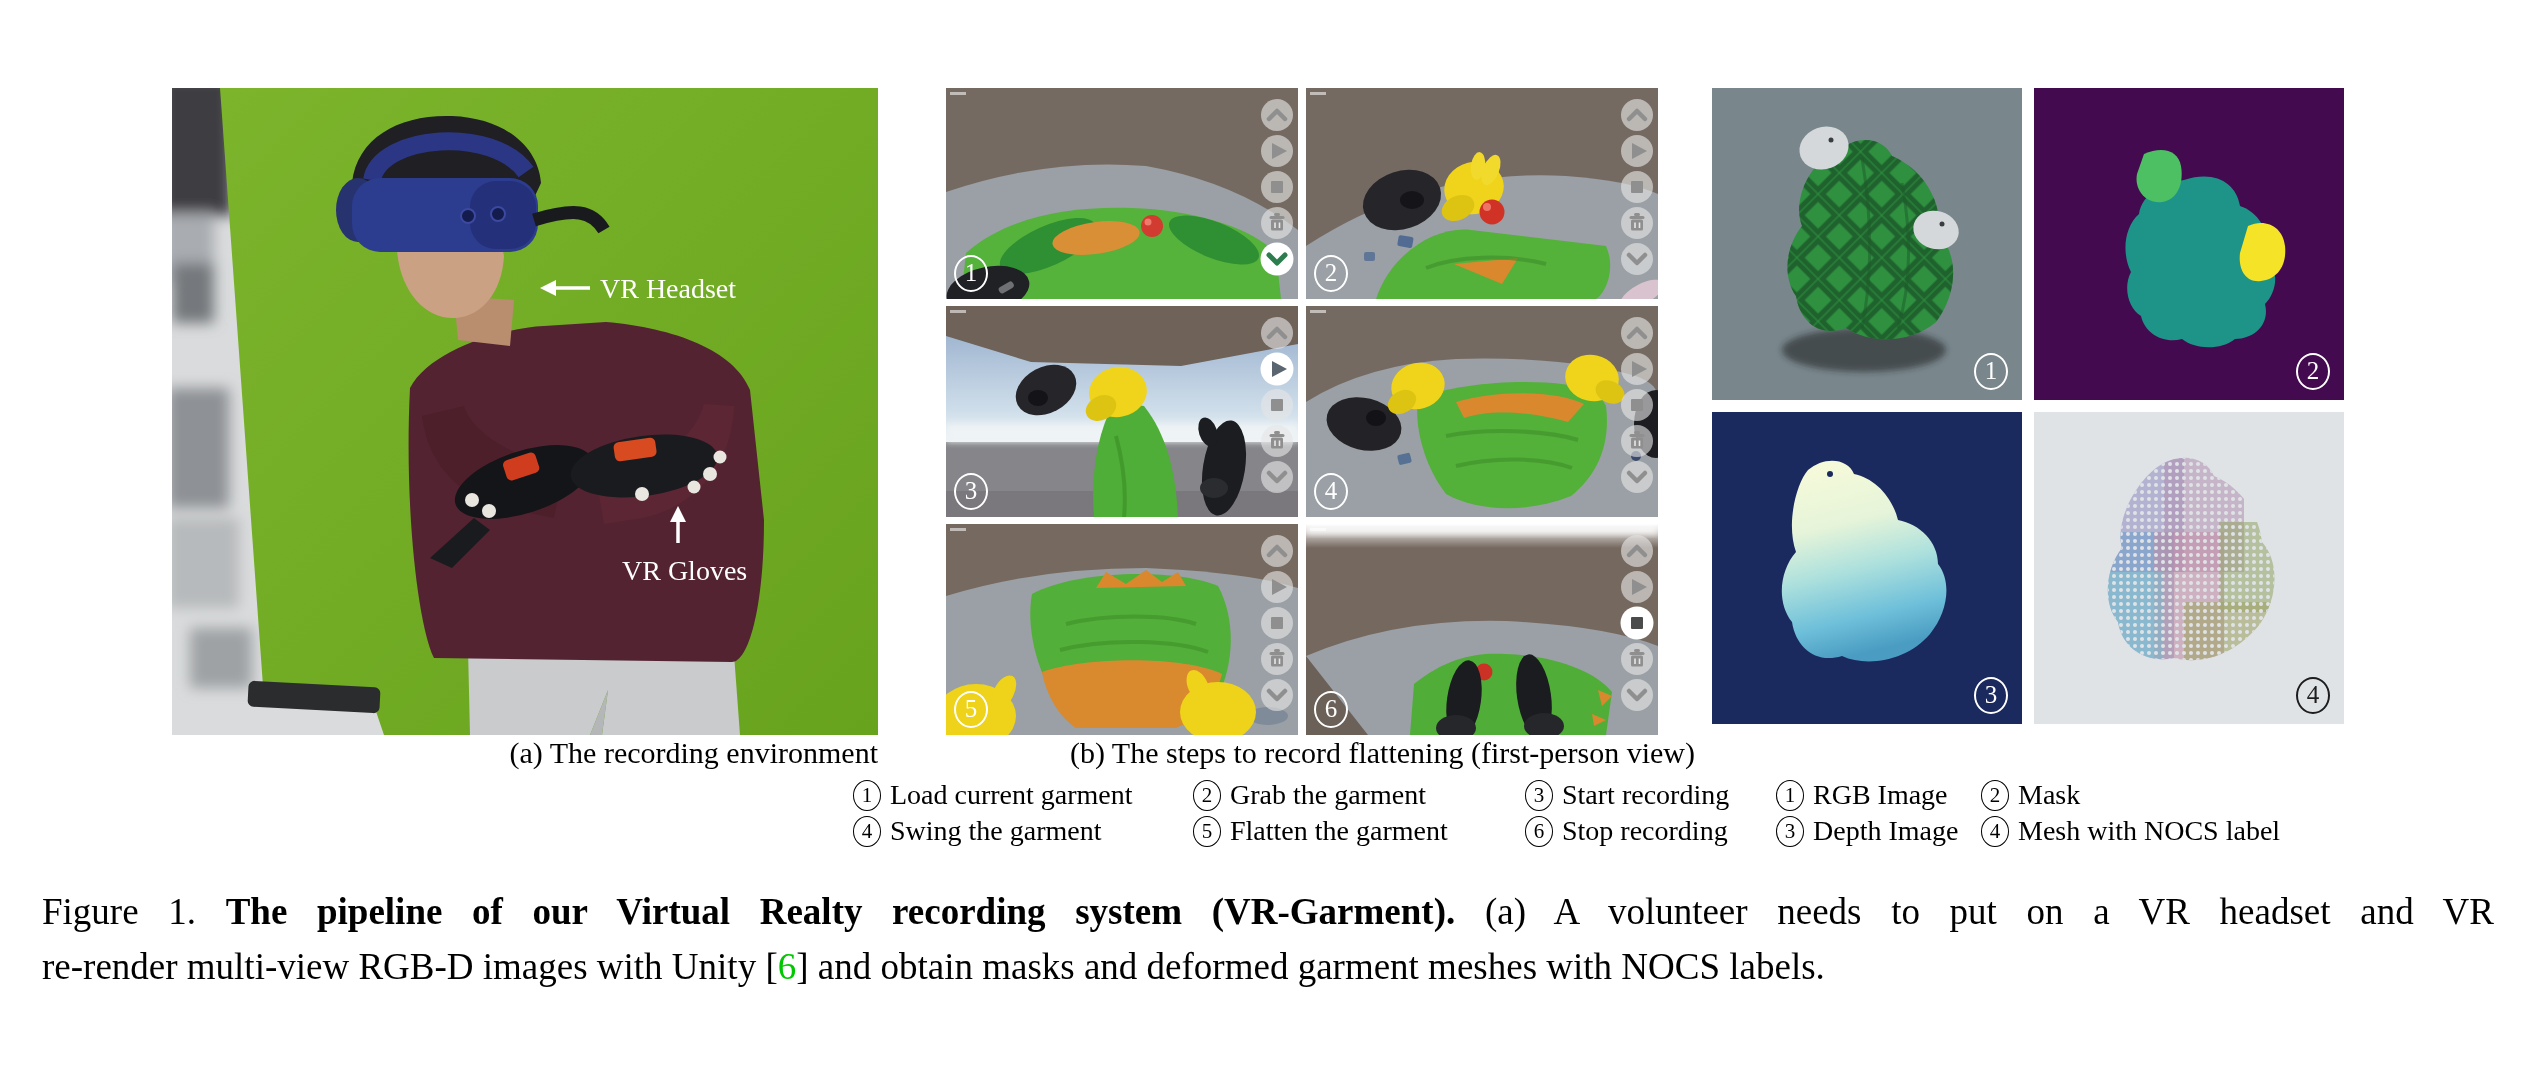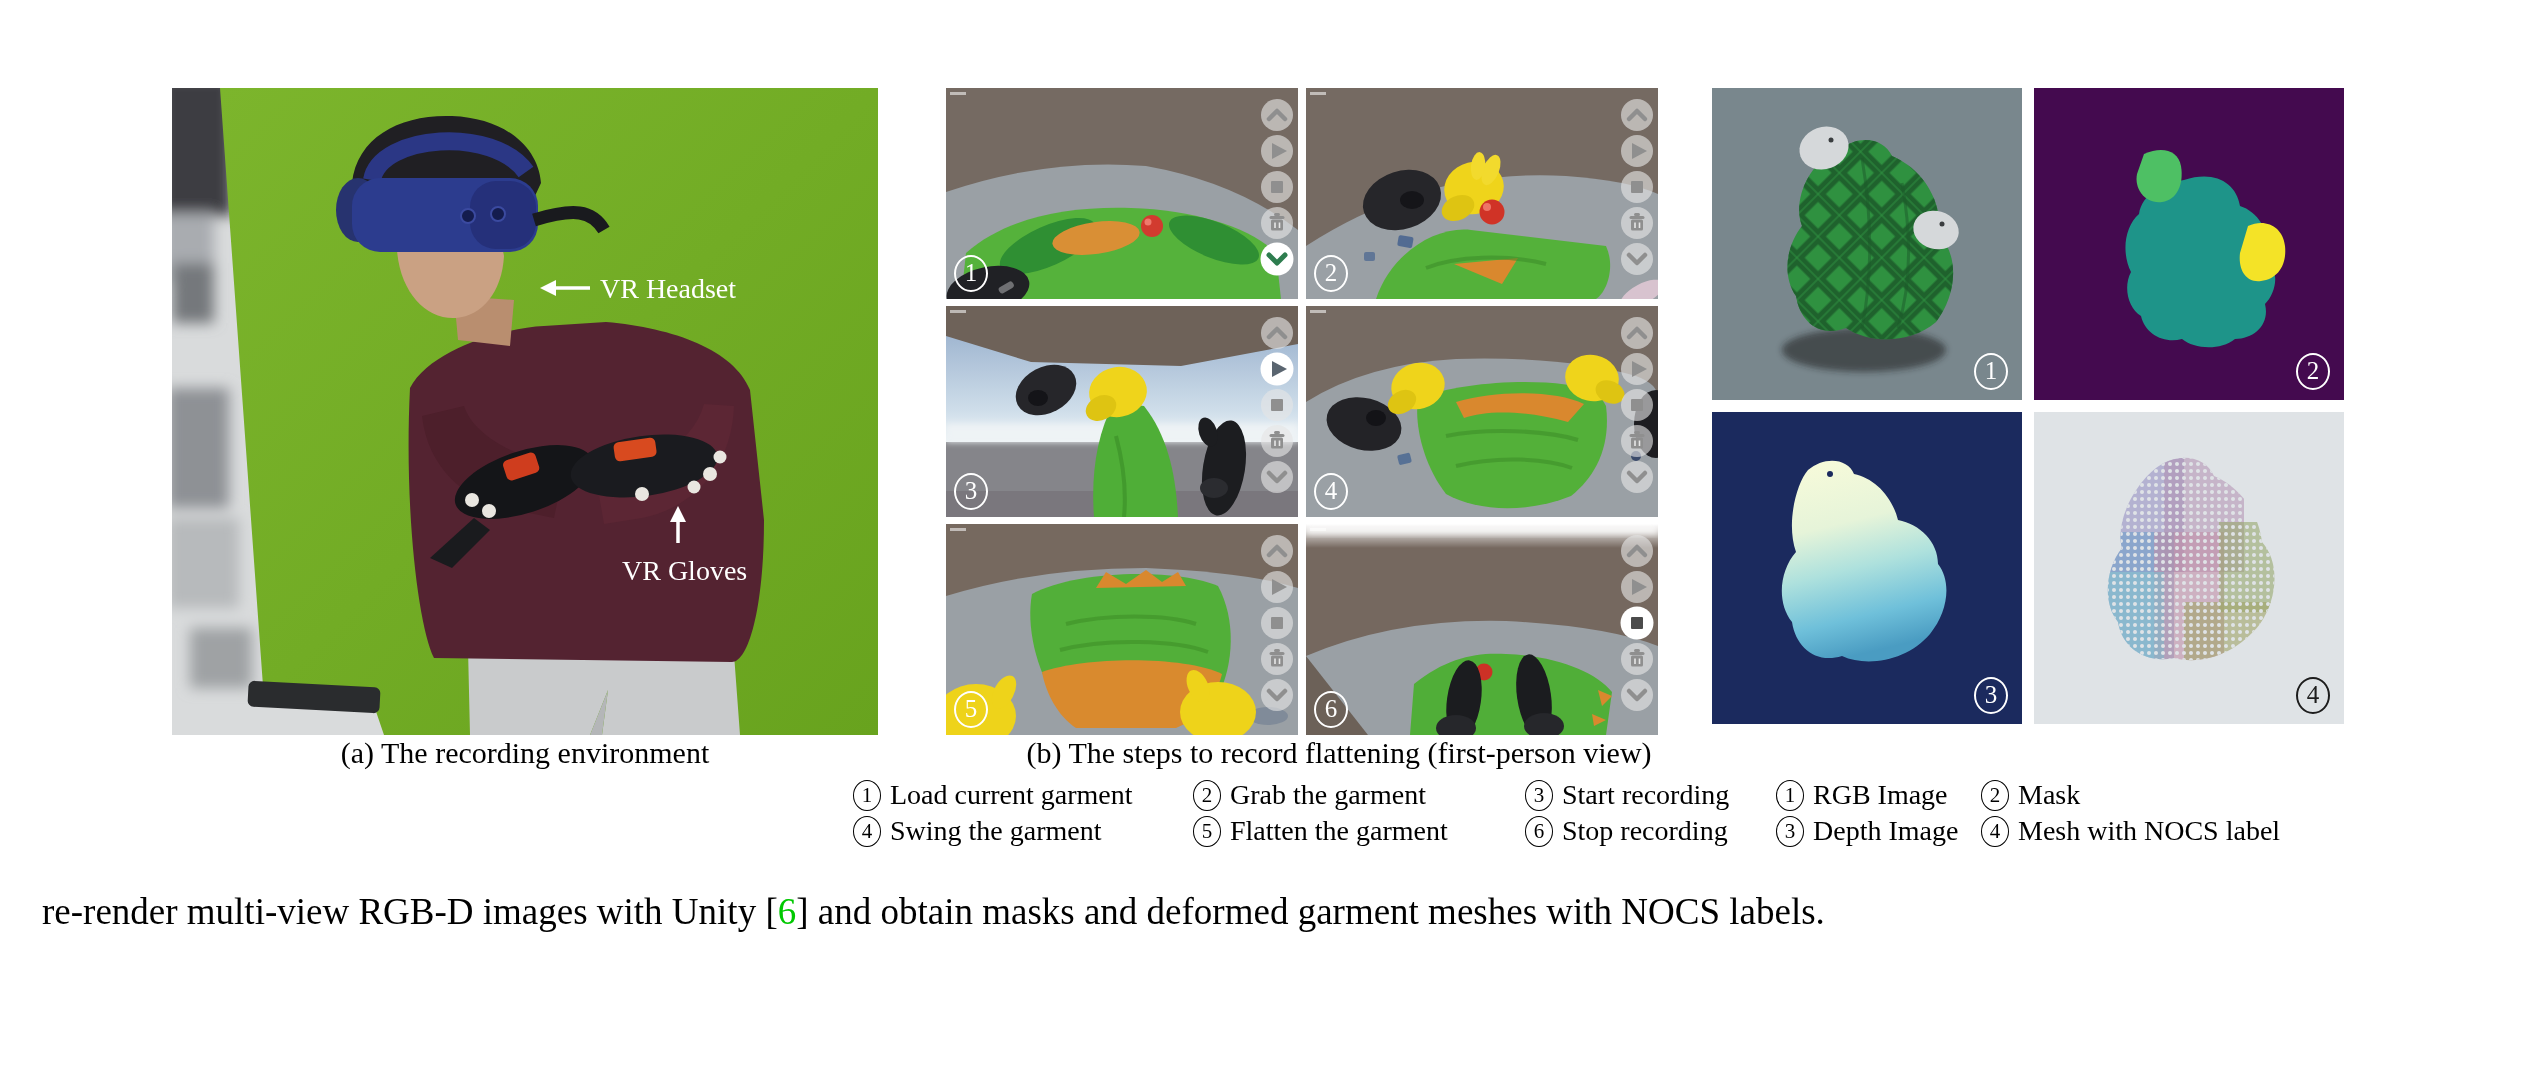--- a/index.html
+++ b/index.html
@@ -8,21 +8,21 @@
   .panel{position:absolute;overflow:hidden;}
   svg{display:block;}
   
   .bnum{position:absolute;left:8px;bottom:7px;width:30px;height:33px;border:2px solid #fff;
         border-radius:50%;color:#fff;font-size:25px;line-height:31px;text-align:center;
         font-family:"Liberation Serif",serif;}
   .cnum{position:absolute;right:14px;bottom:10px;width:30px;height:33px;border:2px solid #fff;
         border-radius:50%;color:#fff;font-size:25px;line-height:31px;text-align:center;}
   .cnum.dark{border-color:#1d1d1d;color:#1d1d1d;}
   
-  .subcap{position:absolute;top:736px;font-size:30px;text-align:center;white-space:nowrap;}
+  .subcap{position:absolute;top:736px;font-size:30px;text-align:right;white-space:nowrap;}
   
   .steps{position:absolute;font-size:28px;}
   .srow{display:flex;height:36px;align-items:center;}
   .scol1{width:340px;}.scol2{width:332px;}
   .ccol1{width:205px;}
   .step{display:inline-flex;align-items:center;white-space:nowrap;}
   .circled{display:inline-flex;align-items:center;justify-content:center;width:26px;height:29px;
            border:1.5px solid #000;border-radius:50%;font-size:21px;margin-right:9px;flex:none;}
   
   .caption{position:absolute;left:42px;top:884px;width:2452px;font-size:37px;line-height:55px;}
@@ -415,18 +415,21 @@
           <span>Depth Image</span>
         </span>
       <span class="step">
           <span class="circled">4</span>
           <span>Mesh with NOCS label</span>
         </span>
     </div>
   </div>
 
   <div class="caption">
+    <div class="jline">
+      <span>Figure 1. </span><span class="bold">The pipeline of our Virtual Realty recording system (VR-Garment).</span><span> (a) A volunteer needs to put on a VR headset and VR</span>
+    </div>
     <div>
       <span>re-render multi-view RGB-D images with Unity [</span><span class="cite">6</span><span>] and obtain masks and deformed garment meshes with NOCS labels.</span>
     </div>
   </div>
 
 </div>
 
 </body></html>

